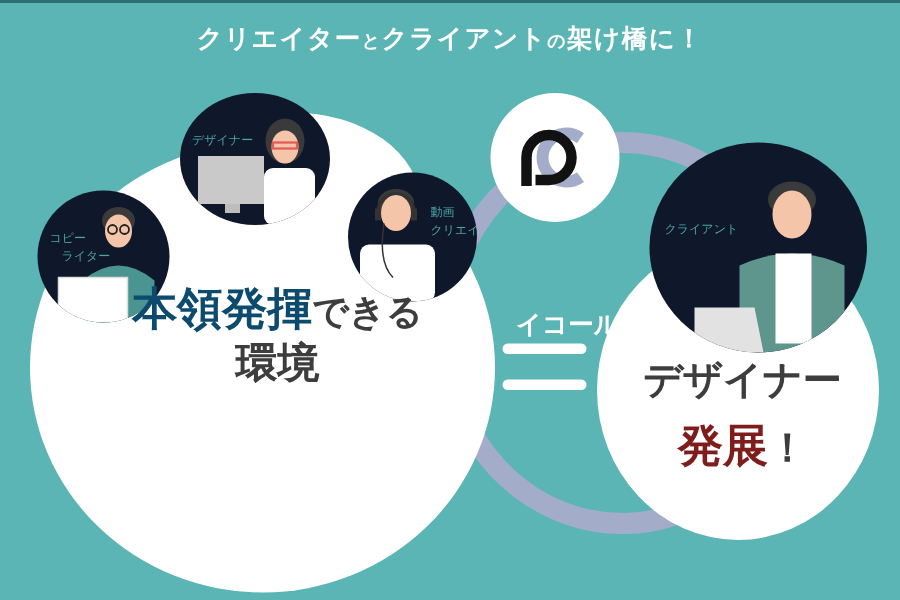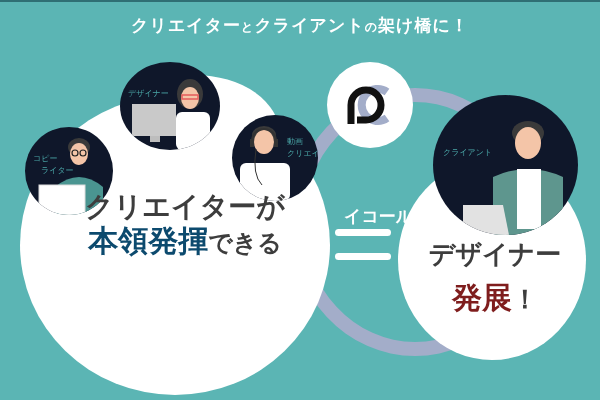--- a/index.html
+++ b/index.html
@@ -91,22 +91,22 @@
   </div>
 
   <div class="logo">
     <svg width="86" height="86">
       <path d="M60 30 A16 16 0 1 0 60 56" fill="none" stroke="#a3adc9" stroke-width="8"></path>
       <path d="M24 62 L24 43 A15 15 0 1 1 39 58 L30 58" fill="none" stroke="#111" stroke-width="7"></path>
     </svg>
   </div>
 
   <div class="main-text" style="left:55px;top:190px;width:260px;font-size:28px;line-height:34px;">
-    <div>クリエイターが</div>
     <div><span class="red" style="font-size:30px;">本領発揮</span><span style="font-size:24px;">できる</span></div>
+    <div>環境</div>
   </div>
 
   <div class="equal-label">イコール</div>
   <div class="eq-bar" style="top:229px;"></div>
   <div class="eq-bar" style="top:253px;"></div>
 
   <div class="main-text" style="left:420px;top:232px;width:150px;font-size:26px;line-height:44px;">
     <div>デザイナー</div>
     <div><span class="teal" style="font-size:30px;">発展</span><span>！</span></div>
   </div>

